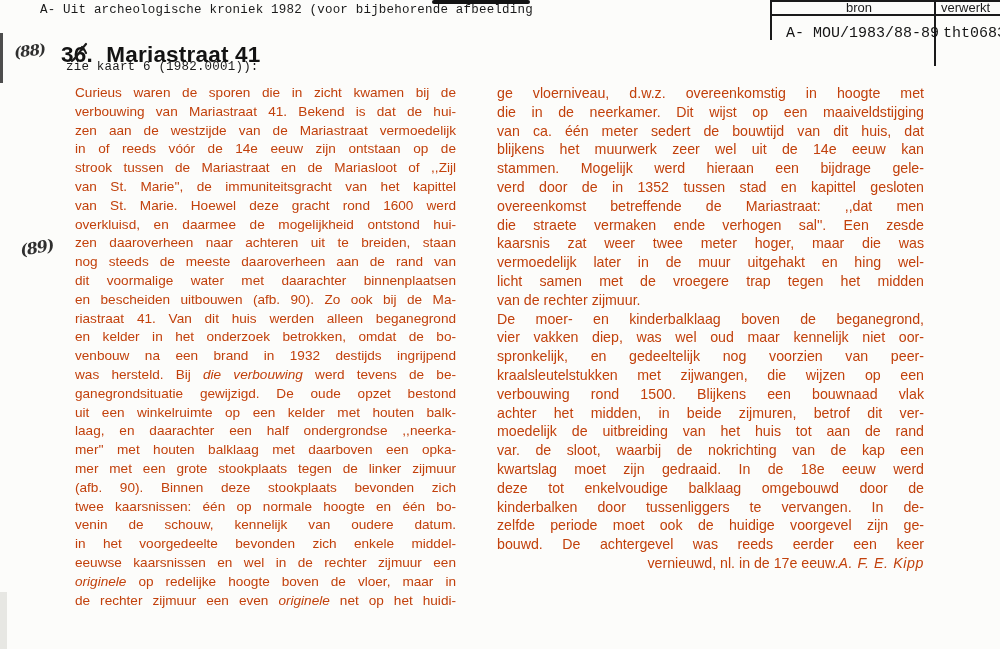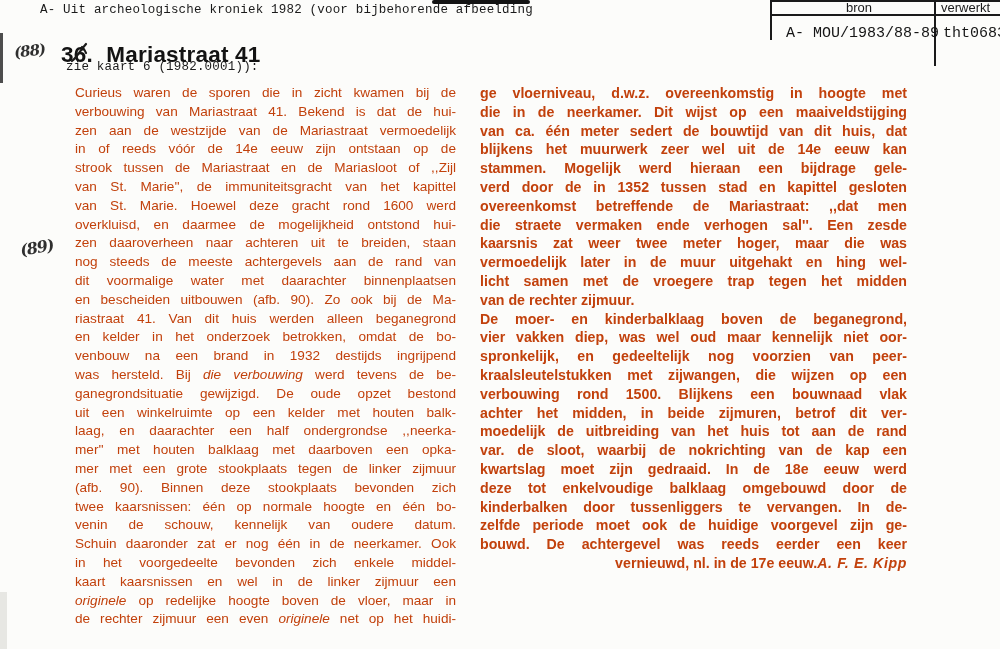--- a/index.html
+++ b/index.html
@@ -42,21 +42,21 @@
   .mark-89{left:20px;top:238px;transform:rotate(-10deg);font-size:16px;}
 
   
   .title{position:absolute;left:61px;top:42px;font-weight:bold;font-size:22.5px;color:#131313;letter-spacing:.2px;}
   .title-num{position:relative;display:inline-block;margin-right:7px;}
   .num-strike{position:absolute;left:10px;top:1px;width:16px;height:20px;overflow:visible;}
 
   
   .col{position:absolute;top:84px;color:#c2410c;}
   .col-left{left:75px;width:381px;font-size:13.6px;}
-  .col-right{left:480px;width:427px;font-size:14.2px;font-weight:bold;}
+  .col-right{left:497px;width:427px;font-size:14.2px;}
   .line{line-height:18.8px;height:18.8px;text-align:justify;text-align-last:justify;white-space:normal;}
   .line.noj{text-align:left;text-align-last:left;}
   .line i{font-style:italic;}
   .closing{display:flex;justify-content:flex-end;line-height:18.8px;height:18.8px;}
   .sig{font-style:italic;letter-spacing:.6px;}
 </style>
 </head>
 <body>
 
 <div class="page">
@@ -93,38 +93,37 @@
   <div class="col col-left" id="colLeft">
       <div class="line"><span>Curieus waren de sporen die in zicht kwamen bij de</span></div>
       <div class="line"><span>verbouwing van Mariastraat 41. Bekend is dat de hui-</span></div>
       <div class="line"><span>zen aan de westzijde van de Mariastraat vermoedelijk</span></div>
       <div class="line"><span>in of reeds vóór de 14e eeuw zijn ontstaan op de</span></div>
       <div class="line"><span>strook tussen de Mariastraat en de Mariasloot of ,,Zijl</span></div>
       <div class="line"><span>van St. Marie'', de immuniteitsgracht van het kapittel</span></div>
       <div class="line"><span>van St. Marie. Hoewel deze gracht rond 1600 werd</span></div>
       <div class="line"><span>overkluisd, en daarmee de mogelijkheid ontstond hui-</span></div>
       <div class="line"><span>zen daaroverheen naar achteren uit te breiden, staan</span></div>
-      <div class="line"><span>nog steeds de meeste achtergevels aan de rand van</span></div>
+      <div class="line"><span>nog steeds de meeste daaroverheen aan de rand van</span></div>
       <div class="line"><span>dit voormalige water met daarachter binnenplaatsen</span></div>
       <div class="line"><span>en bescheiden uitbouwen (afb. 90). Zo ook bij de Ma-</span></div>
       <div class="line"><span>riastraat 41. Van dit huis werden alleen beganegrond</span></div>
       <div class="line"><span>en kelder in het onderzoek betrokken, omdat de bo-</span></div>
       <div class="line"><span>venbouw na een brand in 1932 destijds ingrijpend</span></div>
       <div class="line"><span>was hersteld. Bij </span><i>die verbouwing</i><span> werd tevens de be-</span></div>
       <div class="line"><span>ganegrondsituatie gewijzigd. De oude opzet bestond</span></div>
       <div class="line"><span>uit een winkelruimte op een kelder met houten balk-</span></div>
       <div class="line"><span>laag, en daarachter een half ondergrondse ,,neerka-</span></div>
       <div class="line"><span>mer'' met houten balklaag met daarboven een opka-</span></div>
       <div class="line"><span>mer met een grote stookplaats tegen de linker zijmuur</span></div>
       <div class="line"><span>(afb. 90). Binnen deze stookplaats bevonden zich</span></div>
       <div class="line"><span>twee kaarsnissen: één op normale hoogte en één bo-</span></div>
       <div class="line"><span>venin de schouw, kennelijk van oudere datum.</span></div>
-      <div class="line"><span>Schuin daaronder zat er nog één in de neerkamer. Ook</span></div>
       <div class="line"><span>in het voorgedeelte bevonden zich enkele middel-</span></div>
-      <div class="line"><span>kaart kaarsnissen en wel in de linker zijmuur een</span></div>
+      <div class="line"><span>eeuwse kaarsnissen en wel in de rechter zijmuur een</span></div>
       <div class="line"><span></span><i>originele</i><span> op redelijke hoogte boven de vloer, maar in</span></div>
       <div class="line"><span>de rechter zijmuur een even </span><i>originele</i><span> net op het huidi-</span></div>
     </div>
   <div class="col col-right" id="colRight">
       <div class="line"><span>ge vloerniveau, d.w.z. overeenkomstig in hoogte met</span></div>
       <div class="line"><span>die in de neerkamer. Dit wijst op een maaiveldstijging</span></div>
       <div class="line"><span>van ca. één meter sedert de bouwtijd van dit huis, dat</span></div>
       <div class="line"><span>blijkens het muurwerk zeer wel uit de 14e eeuw kan</span></div>
       <div class="line"><span>stammen. Mogelijk werd hieraan een bijdrage gele-</span></div>
       <div class="line"><span>verd door de in 1352 tussen stad en kapittel gesloten</span></div>

